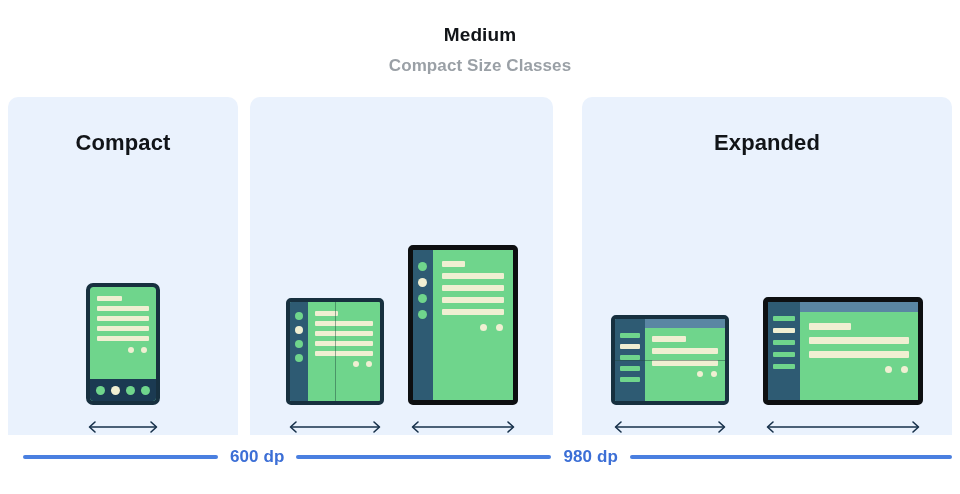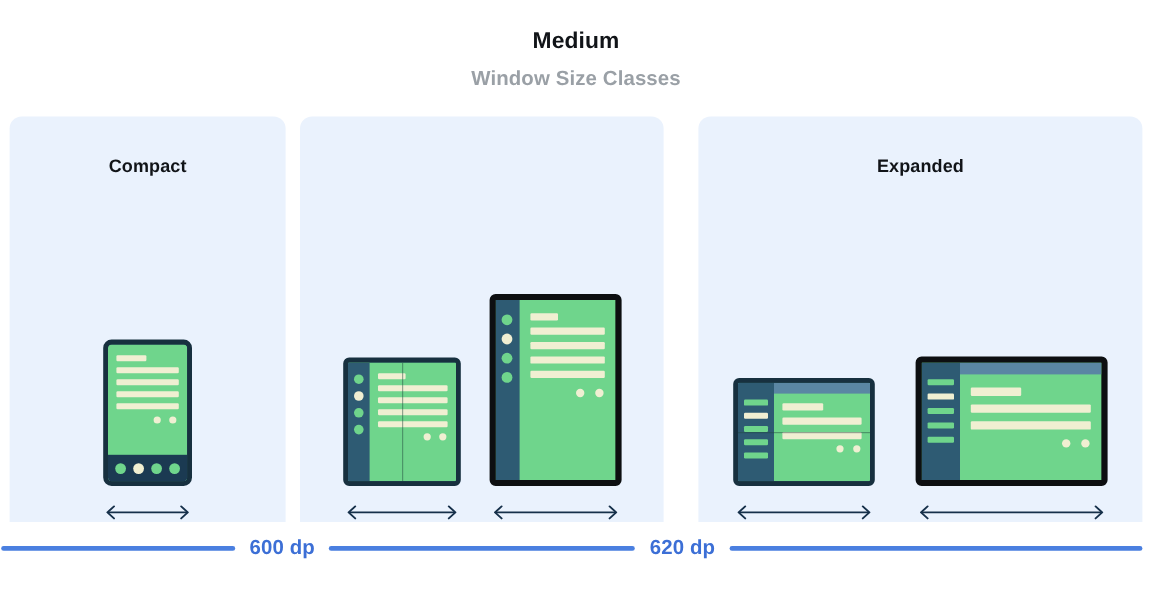--- a/index.html
+++ b/index.html
@@ -56,21 +56,21 @@
   }
   .panel-compact  { width: 230px; }
   .panel-medium   { width: 303px; }
   .panel-expanded { flex: 1; margin-left: 17px; }
 
   .panel-title {
     position: absolute;
     top: 33px;
     left: 0; right: 0;
     text-align: center;
-    font-size: 15px;
+    font-size: 22px;
     font-weight: bold;
     color: #111418;
     letter-spacing: 0.1px;
   }
 
   
   .stage {
     position: absolute;
     left: 0; right: 0;
     top: 75px;
@@ -192,21 +192,21 @@
 
   
   .arrow {
     margin-top: 14px;
     display: block;
   }
 
   
   .ruler {
     position: absolute;
-    left: 1px; right: 0;
+    left: 23px; right: 0;
     bottom: 26px;
     height: 22px;
     display: flex;
     align-items: center;
   }
   .ruler-seg {
     height: 4px;
     background: #4a7fe0;
     border-radius: 2px;
   }
@@ -220,21 +220,21 @@
   }
   .seg-a { width: 195px; }
   .seg-b { flex: 0 0 255px; }
   .seg-c { flex: 1 1 auto; margin-right: 8px; }
 </style>
 </head>
 <body>
 
 <div class="header">
   <div class="title">Medium</div>
-  <div class="subtitle">Window Size Classes</div>
+  <div class="subtitle">Compact Size Classes</div>
 </div>
 
 <div class="panels">
 
   <div class="panel panel-compact">
     <div class="panel-title">Compact</div>
     <div class="stage">
       <div class="device-col">
         <div class="device-wrap">
 
@@ -417,15 +417,15 @@
 
     </div>
   </div>
 
 </div>
 
 <div class="ruler">
   <div class="ruler-seg seg-a"></div>
   <div class="ruler-label">600 dp</div>
   <div class="ruler-seg seg-b"></div>
-  <div class="ruler-label">620 dp</div>
+  <div class="ruler-label">980 dp</div>
   <div class="ruler-seg seg-c"></div>
 </div>
 
 </body></html>

